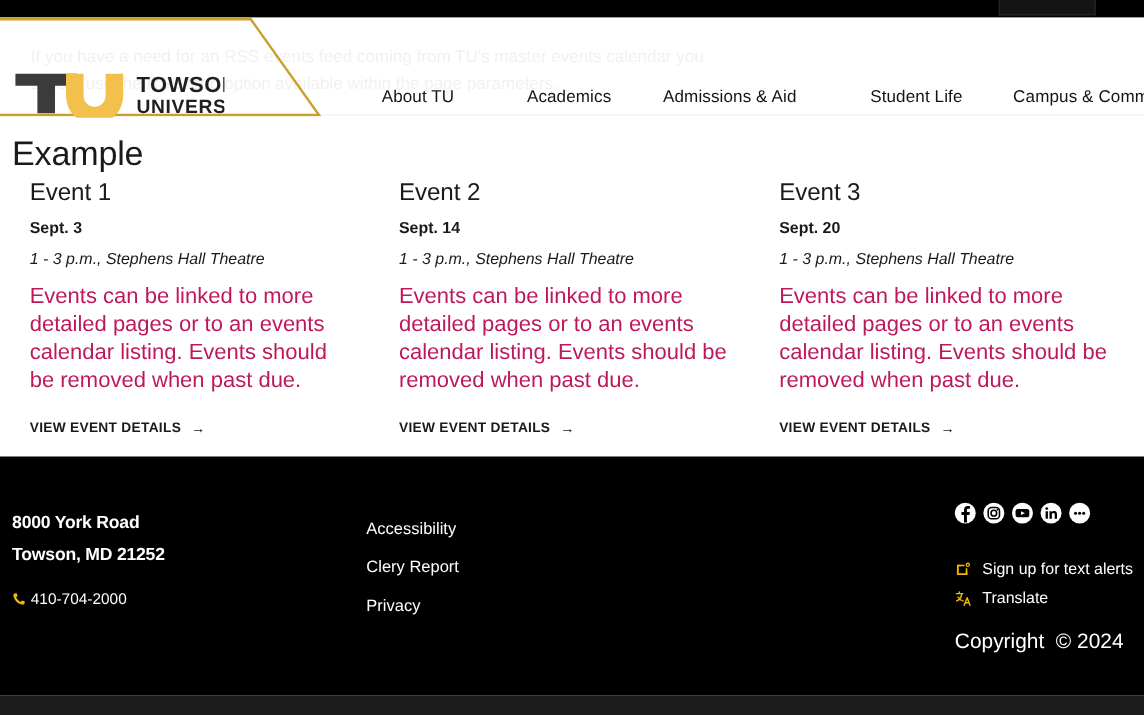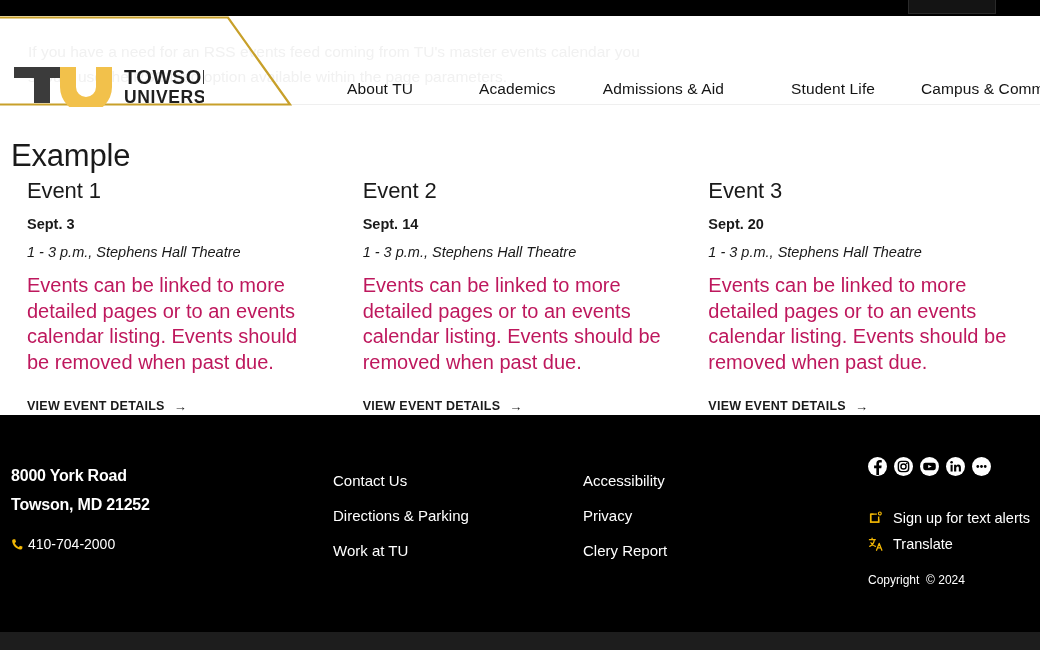--- a/index.html
+++ b/index.html
@@ -60,21 +60,20 @@
 
   .header-rule{
     position:absolute; top:104px; left:0; width:1040px; height:1px;
     background:#efefef;
   }
 
   
   .main{
     position:absolute; top:106px; left:0; width:1040px; height:309px;
     background:#ffffff;
-    margin-top:16px;
   }
   .page-title{
     position:absolute; top:16px; left:11px;
     font-size:31px; font-weight:400; color:#1a1a1a; letter-spacing:-.2px;
   }
   .events{
     position:absolute; top:56px; left:0; width:1040px;
     display:flex;
   }
   .event-col{ width:347px; padding-right:26px; }
@@ -148,21 +147,21 @@
     position:absolute; left:0;
     display:flex; align-items:center; gap:9px;
     font-size:14.5px; color:#ffffff; text-decoration:none; cursor:pointer;
   }
   .f-action.alerts{ top:480px;margin-top:30px; }
   .f-action.translate{ top:536px; }
   .f-action svg{ display:block; flex:none; }
 
   .f-copyright{
     position:absolute; top:573px; left:0;
-    font-size:12px; color:#ffffff; white-space:pre;
+    font-size:19px; color:#ffffff; white-space:pre;
   }
 
   
   .bottombar{
     position:absolute; top:632px; left:0; width:1040px; height:18px;
     background:#1d1d1d;
   }
 </style>
 </head>
 <body>
@@ -251,28 +250,23 @@
 
   <a class="f-phone">
     <svg width="13" height="13" viewBox="0 0 16 16" aria-hidden="true">
       <path d="M3.2 1.5 C2.2 1.6 1.3 2.6 1.4 3.8 C1.8 8.9 6.4 13.8 11.6 14.3 C12.8 14.4 13.9 13.5 14 12.4 L14.1 10.6 L10.9 9.6 L9.7 11.3 C7.6 10.3 5.4 8.1 4.5 6 L6.2 4.8 L5.2 1.6 Z" fill="#f2b705"></path>
     </svg>
     <span>410-704-2000</span>
   </a>
 
   <div class="f-links">
     <div class="f-col">
-      <a class="f-link">Contact Us</a>
-      <a class="f-link">Directions &amp; Parking</a>
-      <a class="f-link">Work at TU</a>
-    </div>
-    <div class="f-col">
       <a class="f-link">Accessibility</a>
+      <a class="f-link">Clery Report</a>
       <a class="f-link">Privacy</a>
-      <a class="f-link">Clery Report</a>
     </div>
   </div>
 
 </footer>
 
 <div class="f-right">
 
   <div class="socials">
     <a class="soc">
       <svg width="19" height="19" viewBox="0 0 20 20" aria-hidden="true">

